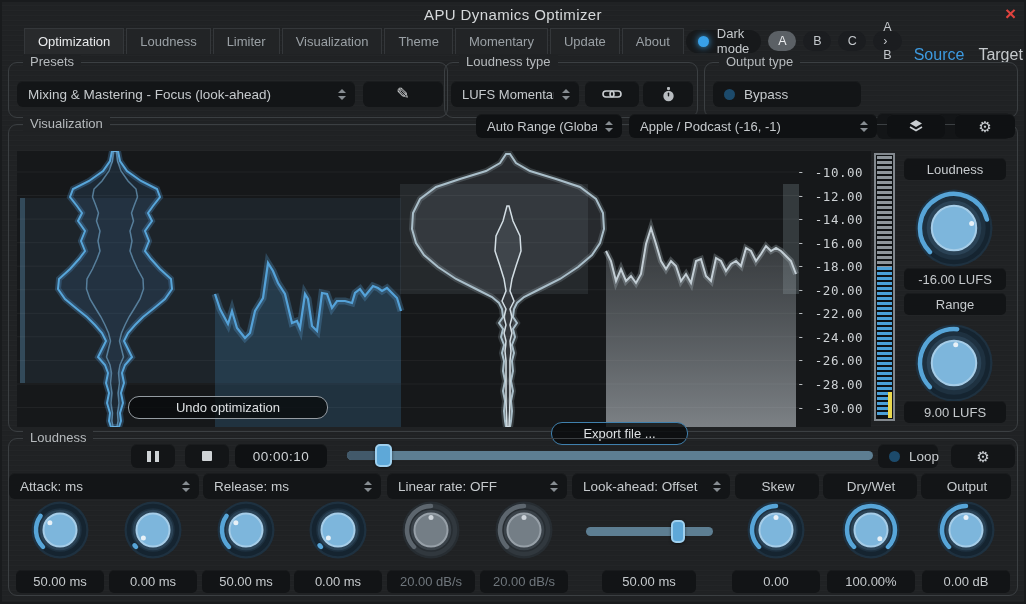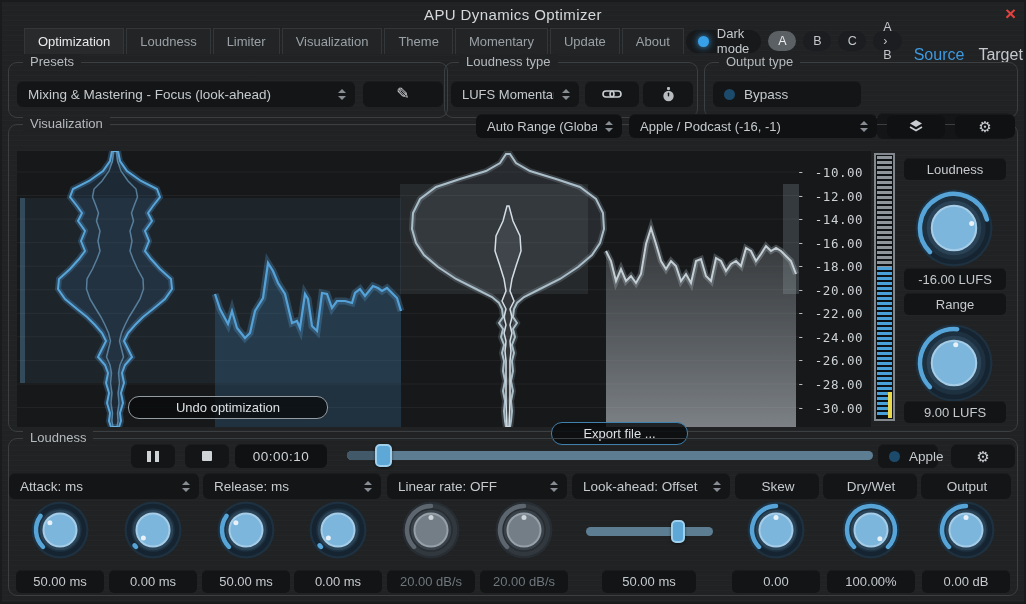--- a/index.html
+++ b/index.html
@@ -310,21 +310,21 @@
     </div>
     <div class="btn timebox" style="left:226px;top:5px;width:92px;height:24px;">00:00:10</div>
 
     <div class="track" style="left:338px;top:12px;width:526px;height:9px;">
       <div class="done" style="width:40px;"></div>
     </div>
     <div class="handle" style="left:366px;top:5px;"></div>
 
     <div class="toggle" style="left:869px;top:5px;width:60px;height:24px;">
       <span class="dot off"></span>
-      <span>Apple</span>
+      <span>Loop</span>
     </div>
     <div class="btn" style="left:942px;top:5px;width:64px;height:24px;">
       <span class="gear">⚙</span>
     </div>
 
     <div id="param-row">
         <div class="select" style="left: 0px; top: 34px; width: 190px;">
           <span class="txt">Attack: ms</span>
           <span class="arrows">
             <i class="up"></i>

